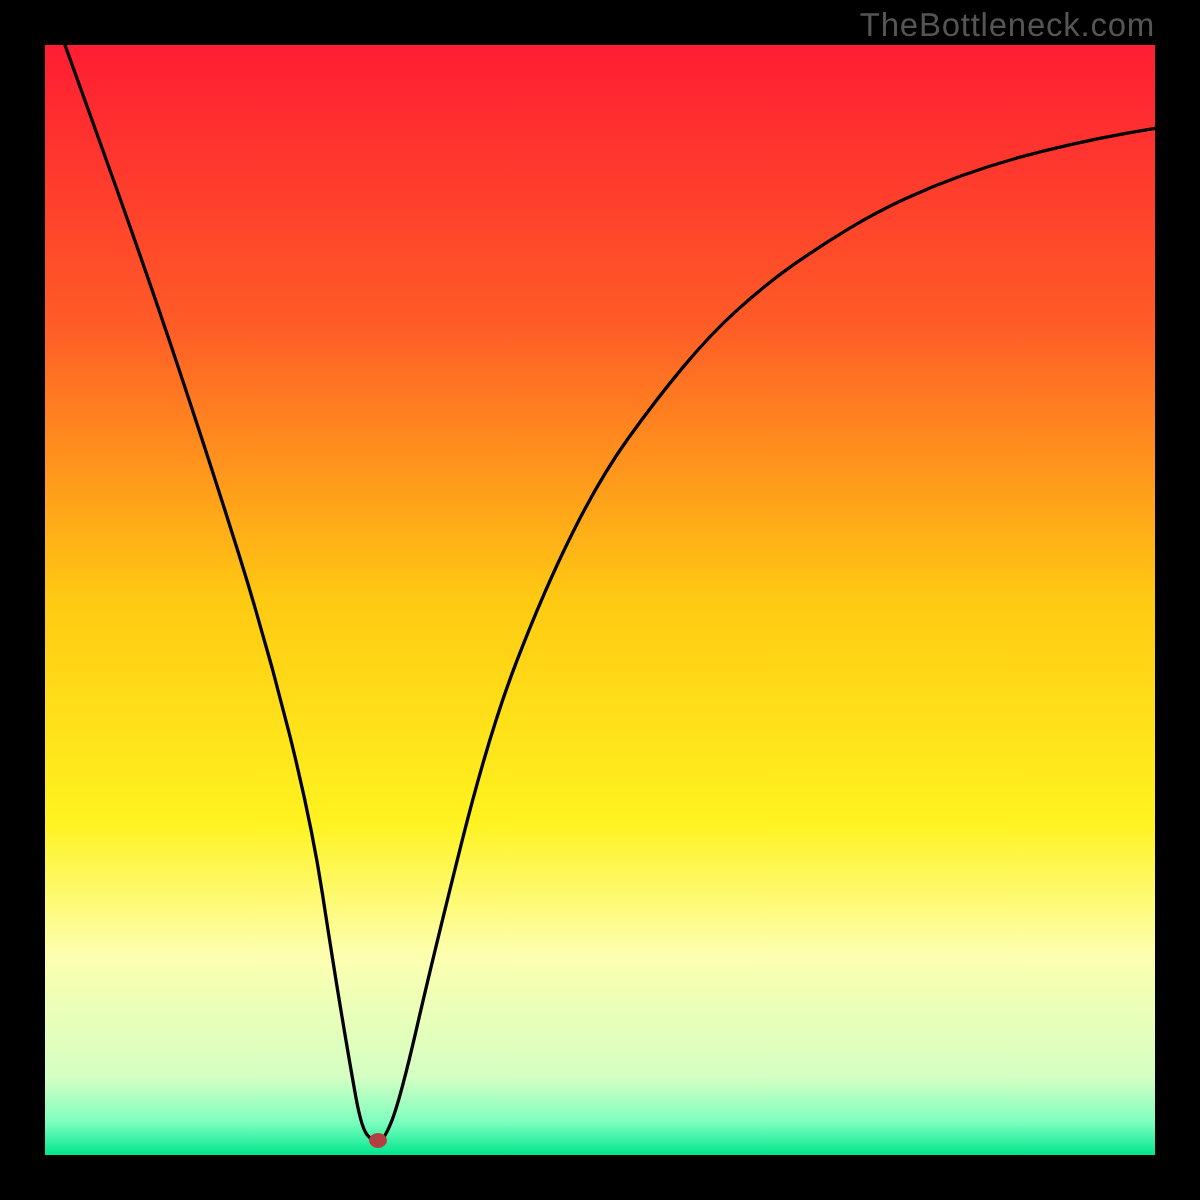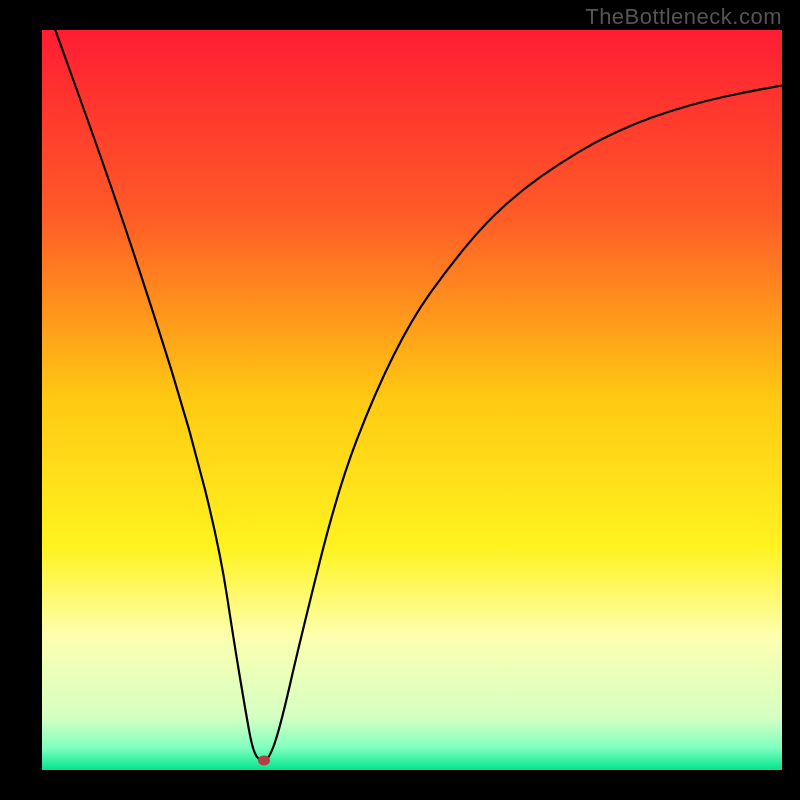--- a/index.html
+++ b/index.html
@@ -9,21 +9,20 @@
     height: 800px;
     background: #000;
     overflow: hidden;
     font-family: Arial, Helvetica, sans-serif;
   }
   .frame {
     position: relative;
     width: 780px;
     height: 800px;
     background: #000;
-    margin-left: 12px;
   }
   .watermark {
     position: absolute;
     top: 4px;
     right: 10px;
     color: #555;
     font-size: 22px;
     font-weight: 500;
     letter-spacing: 0.5px;
     z-index: 4;

